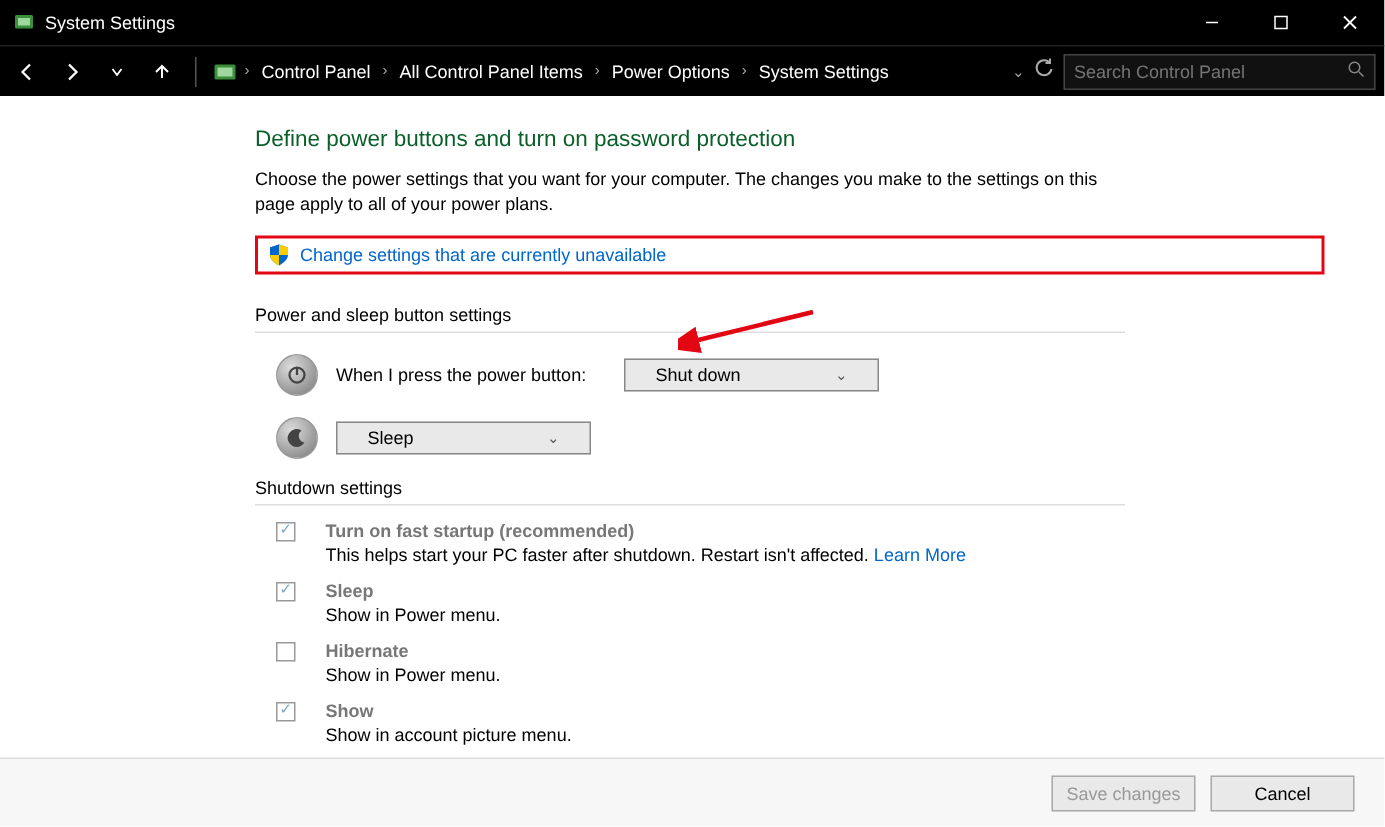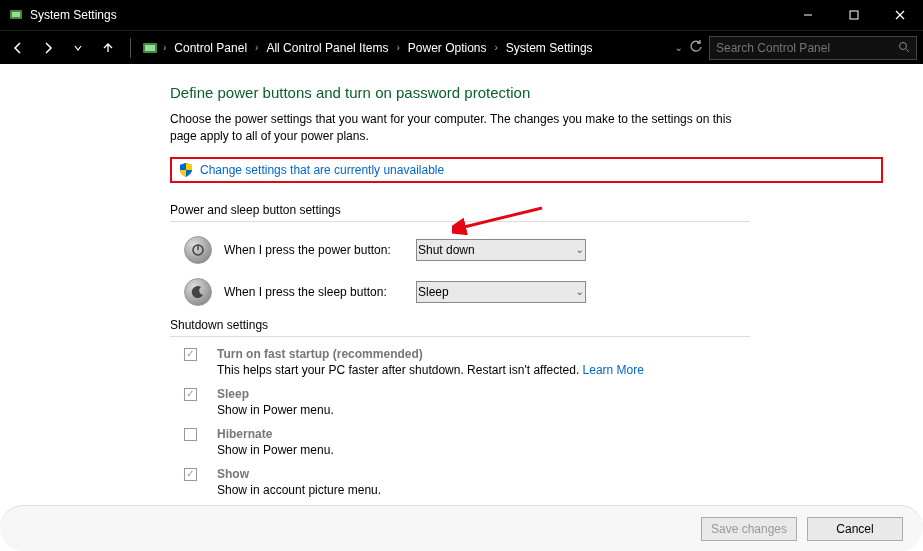--- a/index.html
+++ b/index.html
@@ -34,33 +34,33 @@
   .admin-box { border:2px solid #e30613; padding:3px 6px; display:flex; align-items:center; gap:6px;}
   .shield { width:16px; height:16px; }
   .admin-link { color:#0066cc; font-size:12px; }
 
   .arrow-annot { position:absolute; left:452px; top:138px; pointer-events:none; }
 
   .section-label { font-size:12px; color:#000; margin-top:20px; border-bottom:1px solid #ddd; padding-bottom:4px; max-width:580px;}
   .opt-row { display:flex; align-items:center; gap:12px; margin-top:14px; margin-left:14px;}
   .opt-icon { width:28px; height:28px; border-radius:50%; background:radial-gradient(circle at 35% 30%, #ddd, #777); border:1px solid #999; display:flex; align-items:center; justify-content:center; }
   .opt-label { font-size:12px; color:#000; width:180px;}
-  .dropdown { width:170px; height:22px; border:1px solid #888; background:#e9e9e9; font-size:12px; display:flex; align-items:center; justify-content:space-between; padding:0 1px; color:#000;}
+  .dropdown { width:170px; height:22px; border:1px solid #888; background:#e9e9e9; font-size:12px; display:flex; align-items:center; justify-content:space-between; padding:0 20px; color:#000;}
   .dropdown .chev { font-size:10px; color:#555;}
 
   .chk-row { display:flex; align-items:flex-start; gap:20px; margin-top:10px; margin-left:14px; font-size:12px; }
   .chk { width:13px; height:13px; border:1px solid #999; display:flex; align-items:center; justify-content:center; margin-top:1px; flex-shrink:0;}
   .chk.checked::after { content:"✓"; font-size:10px; color:#7aa6c2; line-height:1;}
   .chk-body { }
   .chk-title { color:#777; font-weight:600; font-size:12px;}
   .chk-sub { color:#000; font-size:12px; margin-top:2px;}
   .learn { color:#0066cc; }
 
   
-  .footer { position:absolute; left:0; right:0; bottom:0; height:46px; border-top:1px solid #ddd; display:flex; align-items:center; justify-content:flex-end; padding:0 20px; gap:10px; background:#f7f7f7;border-radius:23px;}
+  .footer { position:absolute; left:0; right:0; bottom:0; height:46px; border-top:1px solid #ddd; display:flex; align-items:center; justify-content:flex-end; padding:0 20px; gap:10px; background:#f7f7f7;}
   .btn { min-width:96px; height:24px; border:1px solid #aaa; background:#e9e9e9; font-size:12px; display:flex; align-items:center; justify-content:center; }
   .btn.disabled { color:#999; }
 </style>
 </head>
 <body>
 
 <div class="titlebar">
   <span class="titlebar-icon">
     <svg width="14" height="14" viewBox="0 0 14 14">
         <rect x="1" y="2" width="12" height="9" rx="1" fill="#3b8e3b"></rect>
@@ -183,21 +183,20 @@
         <span class="chev">⌄</span>
       </div>
     </div>
 
     <div class="opt-row">
       <div class="opt-icon">
           <svg width="14" height="14">
             <path d="M10 2 A6 6 0 1 0 12 10 A4.5 4.5 0 0 1 10 2 Z" fill="#444"></path>
           </svg>
         </div>
-      <div class="opt-label">When I press the sleep button:</div>
       <div class="dropdown">
         <span>Sleep</span>
         <span class="chev">⌄</span>
       </div>
     </div>
 
     <div class="section-label" style="margin-top:12px;">Shutdown settings</div>
 
     <div class="chk-row">
       <div class="chk checked"></div>

